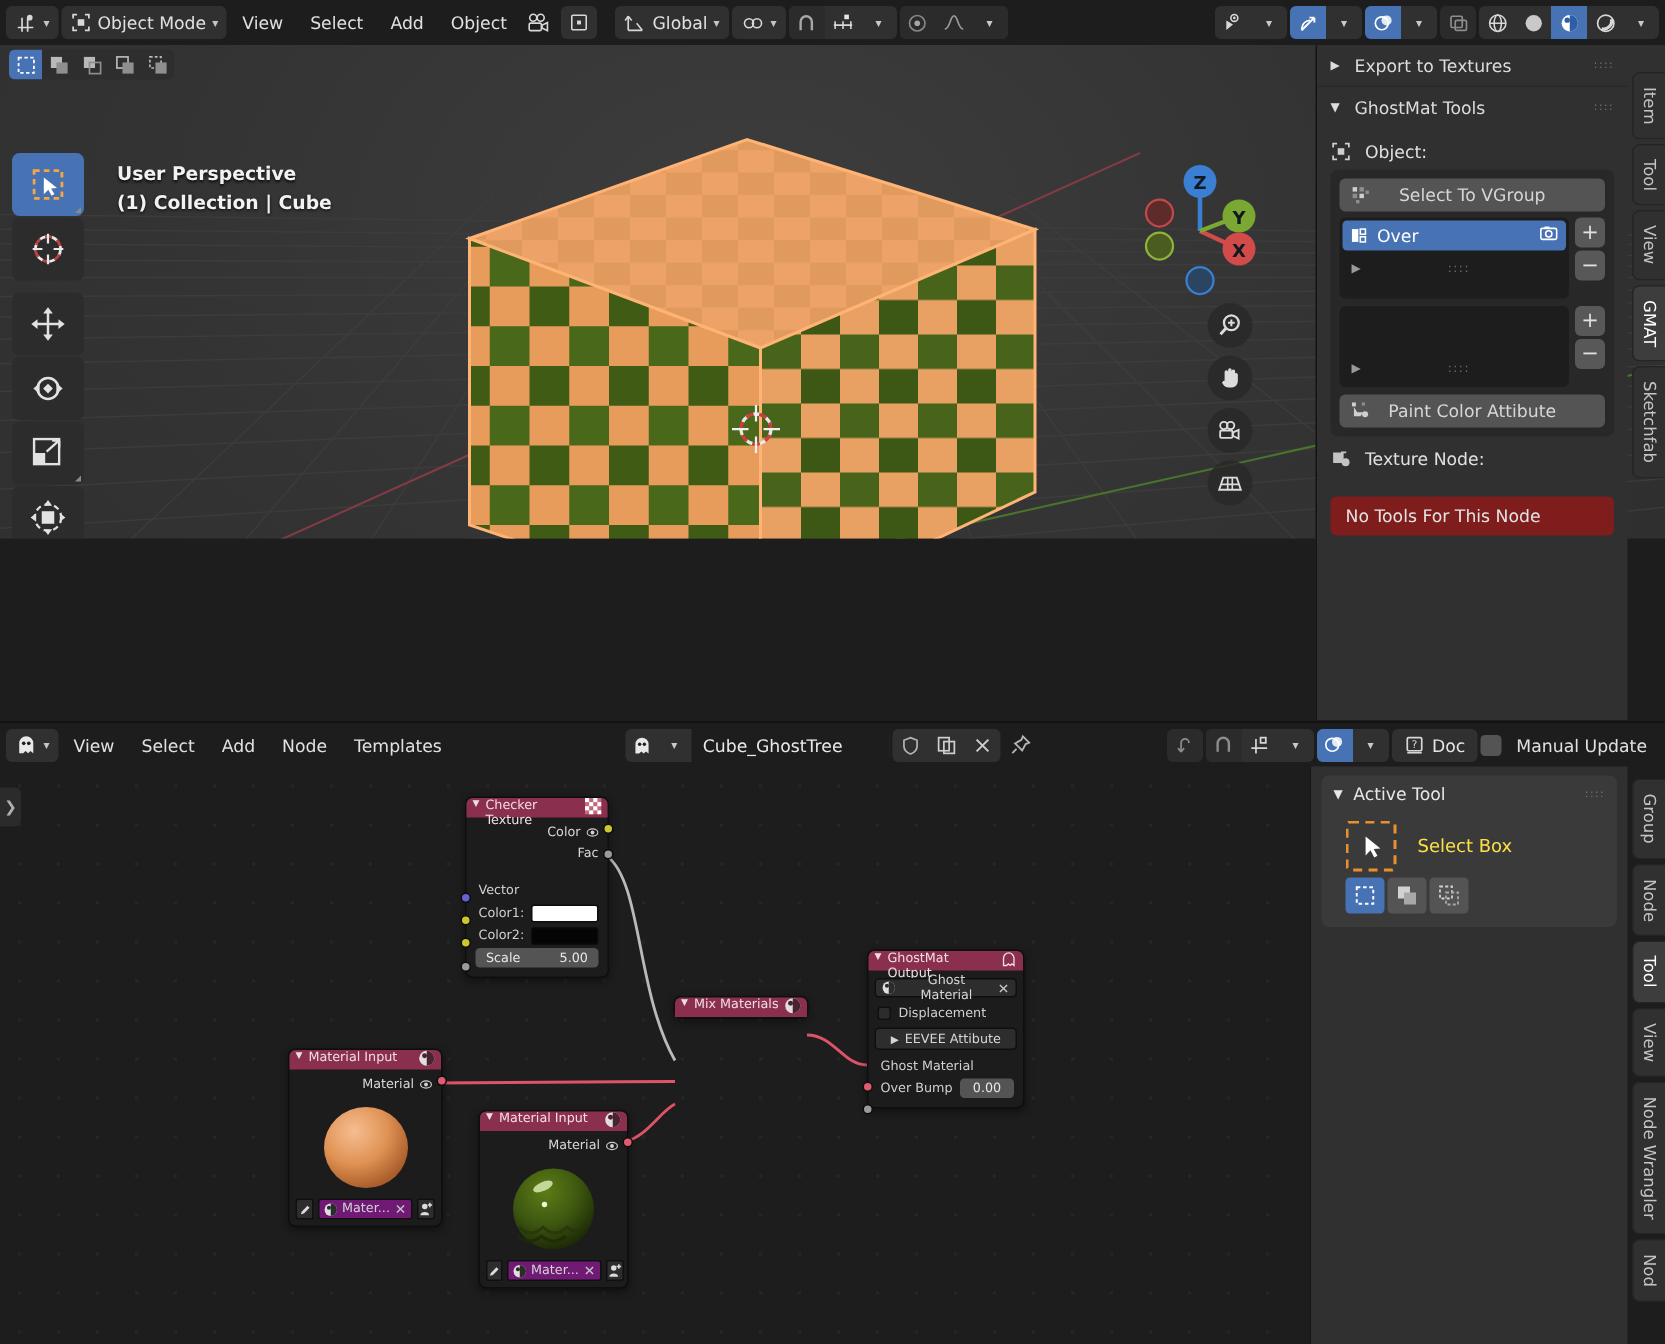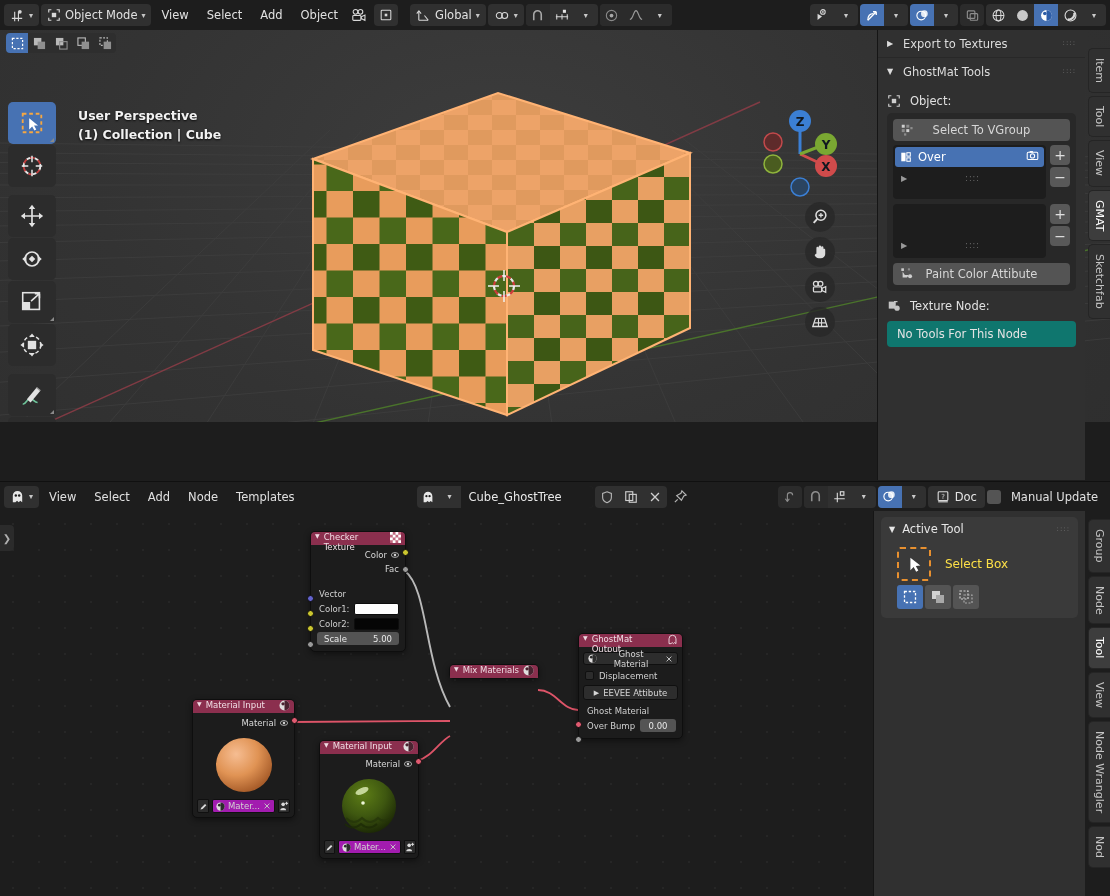--- a/index.html
+++ b/index.html
@@ -31,21 +31,21 @@
   .tb-icon.plain { background:transparent; }
   .tb-icon.blue { background:#4772b3; }
   .tb-icon.dim { background:#2b2b2b; }
   .tb-group { display:flex; border-radius:4px; overflow:hidden; background:#303030; }
   .tb-group > * { border-radius:0; background:transparent; }
   .chev { font-size:8px; opacity:.85; }
   .sep { width:8px; }
 
   
   .viewport {
-    position:absolute; left:0; top:30px; width:1110px; height:392px;
+    position:absolute; left:0; top:30px; width:1110px; height:329px;
     overflow:hidden;
     background:
       radial-gradient(ellipse 900px 600px at 45% 35%, #3d3d3d 0%, #333333 45%, #2c2c2c 100%);
   }
   
   .grid-svg { position:absolute; left:0; top:0; }
 
   .vp-header {
     position:absolute; left:0; top:0; width:1110px; height:26px;
     display:flex; align-items:center; gap:3px; padding:0 6px;
@@ -130,23 +130,23 @@
   }
   .list-item .eyeico { margin-left:auto; }
   .list-foot { display:flex; align-items:center; height:22px; padding:0 6px; }
   .list-foot .pl { font-size:8px; color:#9a9a9a; }
   .list-foot .dots { margin:0 auto; color:#6d6d6d; font-size:8px; letter-spacing:1px; }
   .plusminus { display:flex; flex-direction:column; gap:2px; }
   .pm-btn { width:20px; height:20px; background:#585858; border-radius:4px;
     display:flex; align-items:center; justify-content:center;
     color:#e0e0e0; font-size:14px; line-height:1; }
   .valuebox {
-    background:#0f766e; border-radius:4px; height:26px;
+    background:#7f1d1d; border-radius:4px; height:26px;
     display:flex; align-items:center; padding:0 10px; font-size:11.5px;
-    color:#e3e3e3; margin-top:3px;
+    color:#e3e3e3; margin-top:13px;
   }
 
   
   .vtabs { position:absolute; right:0; top:30px; width:25px; height:450px;
     display:flex; flex-direction:column; align-items:flex-end; gap:3px;
     padding-top:18px; }
   .vtab {
     writing-mode:vertical-rl; background:#303030; color:#c4c4c4;
     padding:9px 4px; border-radius:5px 0 0 5px; font-size:11px;
     border:1px solid #252525; border-right:none;
@@ -213,21 +213,21 @@
     display:flex; align-items:center; gap:4px; padding:0 4px;
     font-size:8.5px; color:#d6d6d6; border:1px solid #0f0f0f; }
   .chk-sm { width:9px; height:9px; background:#2c2c2c; border-radius:2px;
     border:1px solid #101010; }
   .prev { margin:3px auto; border-radius:2px; }
   .mat-field {
     display:flex; align-items:center; gap:3px; height:14px; margin:0 4px;
   }
   .mat-field .seg { height:14px; background:#2d2d2d; border:1px solid #101010;
     display:flex; align-items:center; justify-content:center; }
-  .mat-name { flex:1; background:#a21caf; border:1px solid #101010;
+  .mat-name { flex:1; background:#701a75; border:1px solid #101010;
     height:14px; display:flex; align-items:center; gap:3px; padding:0 3px;
     font-size:8.5px; color:#d2d2d2; border-radius:2px; }
   .nlink { position:absolute; left:0; top:0; pointer-events:none; }
 
   
   .nodeside {
     position:absolute; right:25px; top:511px; width:212px; height:385px;
     background:#303030; border-left:1px solid #151515;
   }
   .ns-panel { margin:6px 7px; background:#3a3a3a; border-radius:5px; padding-bottom:9px; }

